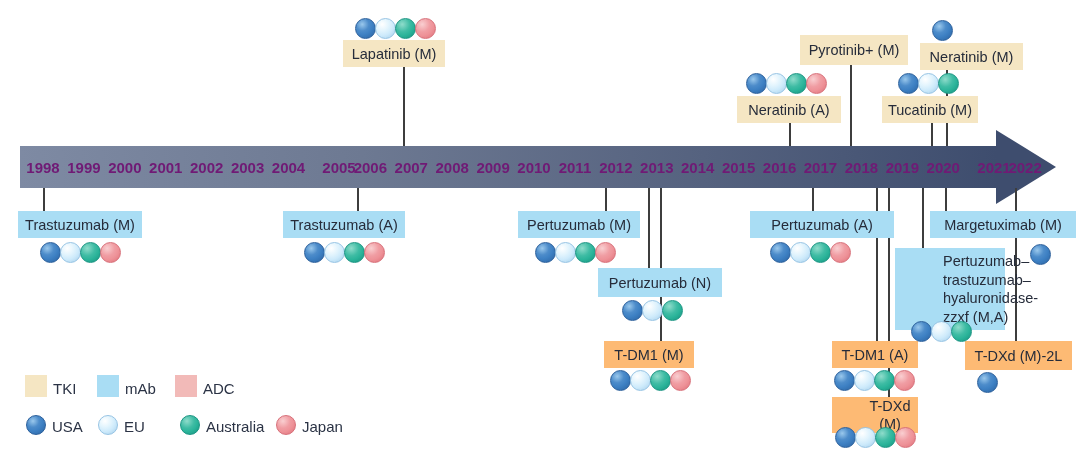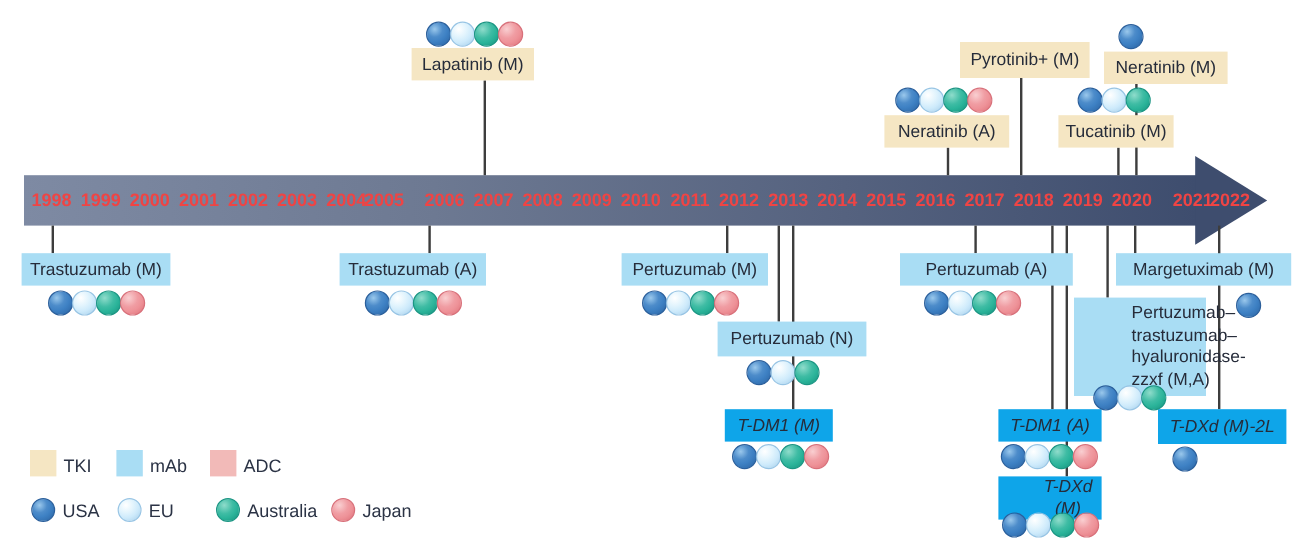--- a/index.html
+++ b/index.html
@@ -17,34 +17,34 @@
     background:linear-gradient(to right,#7e8aa3 0%,#6d7992 35%,#55627f 70%,#3e4d6e 100%);
     z-index:0;
   }
   #arrow{
     position:absolute;left:996px;top:130px;width:0;height:0;
     border-top:37px solid transparent;border-bottom:37px solid transparent;
     border-left:60px solid #3e4d6e;z-index:0;
   }
   .year{
     position:absolute;top:159px;transform:translateX(-50%);
-    font-size:15px;font-weight:bold;color:#ef4444;z-index:2;white-space:nowrap;
+    font-size:15px;font-weight:bold;color:#701a75;z-index:2;white-space:nowrap;
   }
   
   .connector{position:absolute;width:1.5px;background:#3d3d3d;z-index:1;}
   
   .box{
     position:absolute;z-index:3;display:flex;align-items:center;justify-content:center;
     font-size:14.5px;color:#262c3a;text-align:center;line-height:18px;box-sizing:border-box;
   }
   .box.multiline{align-items:flex-start;justify-content:flex-start;text-align:left;
     padding:4px 4px 4px 9px;white-space:pre-line;line-height:18.5px;}
   .cat-tki{background:#f5e6c3;}
   .cat-mab{background:#a9ddf4;}
-  .cat-adc{background:#0ea5e9;font-style:italic;}
+  .cat-adc{background:#fdba74;}
   
   .dots{position:absolute;display:flex;z-index:4;}
   .dot{width:21px;height:21px;border-radius:50%;margin-left:-1px;box-sizing:border-box;flex:none;}
   .dot:first-child{margin-left:0;}
   .dot-usa{background:radial-gradient(circle at 33% 28%,#9ac8ec 0%,#4d8cca 35%,#3e81c4 55%,#2a62a0 100%);border:1px solid #2b5f9b;}
   .dot-eu{background:radial-gradient(circle at 33% 28%,#ffffff 0%,#e2f4fd 35%,#cdeafb 60%,#a3cce8 100%);border:1px solid #97c4e4;}
   .dot-australia{background:radial-gradient(circle at 33% 28%,#8fdccb 0%,#3fbca4 40%,#2bb49a 60%,#17907c 100%);border:1px solid #1b9583;}
   .dot-japan{background:radial-gradient(circle at 33% 28%,#f9cfd1 0%,#f09da3 40%,#ee9298 60%,#dd6f78 100%);border:1px solid #d8707a;}
   
   .legend-item{position:absolute;display:flex;align-items:flex-end;gap:6px;z-index:2;}
@@ -59,21 +59,21 @@
   <div id="bar"></div>
   <div id="arrow"></div>
   <div id="years">
       <div class="year" style="left: 43px;">1998</div>
       <div class="year" style="left: 83.92px;">1999</div>
       <div class="year" style="left: 124.84px;">2000</div>
       <div class="year" style="left: 165.76px;">2001</div>
       <div class="year" style="left: 206.68px;">2002</div>
       <div class="year" style="left: 247.6px;">2003</div>
       <div class="year" style="left: 288.52px;">2004</div>
-      <div class="year" style="left: 320px;">2005</div>
+      <div class="year" style="left: 339px;">2005</div>
       <div class="year" style="left: 370.36px;">2006</div>
       <div class="year" style="left: 411.28px;">2007</div>
       <div class="year" style="left: 452.2px;">2008</div>
       <div class="year" style="left: 493.12px;">2009</div>
       <div class="year" style="left: 534.04px;">2010</div>
       <div class="year" style="left: 574.96px;">2011</div>
       <div class="year" style="left: 615.88px;">2012</div>
       <div class="year" style="left: 656.8px;">2013</div>
       <div class="year" style="left: 697.72px;">2014</div>
       <div class="year" style="left: 738.64px;">2015</div>

